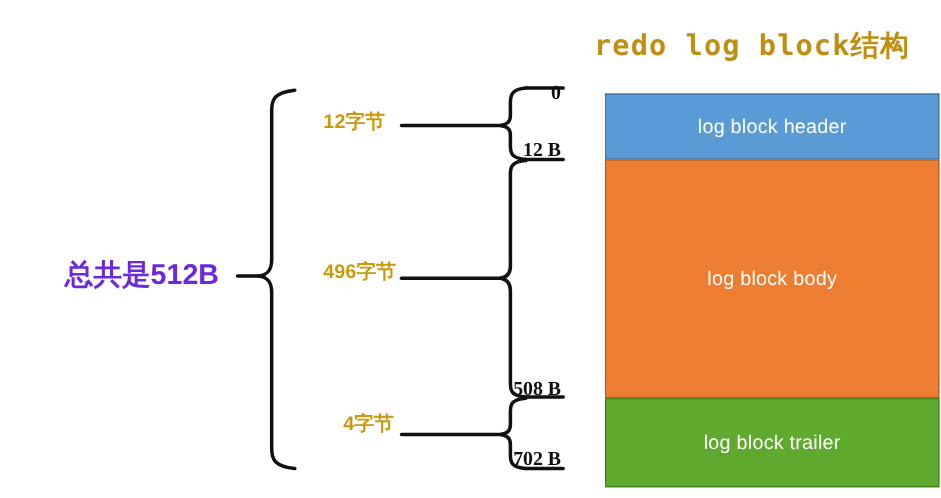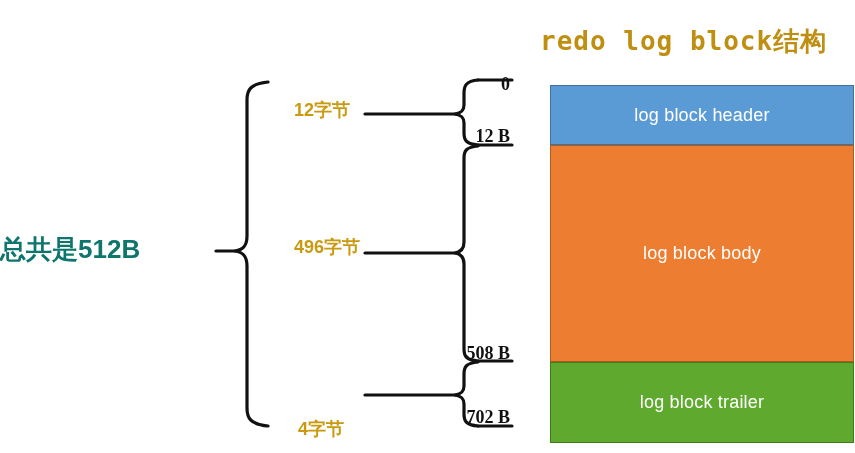--- a/index.html
+++ b/index.html
@@ -92,33 +92,33 @@
     position: absolute;
     color: #c99a10;
     font-family: "Liberation Sans", sans-serif;
     font-size: 18px;
     font-weight: 700;
     white-space: nowrap;
     text-align: right;
   }
   .size-12  { left: 190px; top: 98px;  width: 160px; }
   .size-496 { left: 200px; top: 235px; width: 160px; }
-  .size-4   { left: 184px; top: 373px; width: 160px; margin-top: 44px; }
+  .size-4   { left: 198px; top: 373px; width: 160px; }
 
   
   .total-label {
     position: absolute;
-    left: 0;
+    left: 23px;
     top: 232px;
     width: 212px;
-    text-align: left;
+    text-align: center;
     font-family: "Liberation Sans", sans-serif;
     font-size: 26px;
     font-weight: 700;
-    color: #0f766e;
+    color: #6d28d9;
     white-space: nowrap;
   }
 
   
   .brace-layer {
     position: absolute;
     left: 0; top: 0;
     width: 855px; height: 453px;
     pointer-events: none;
   }

